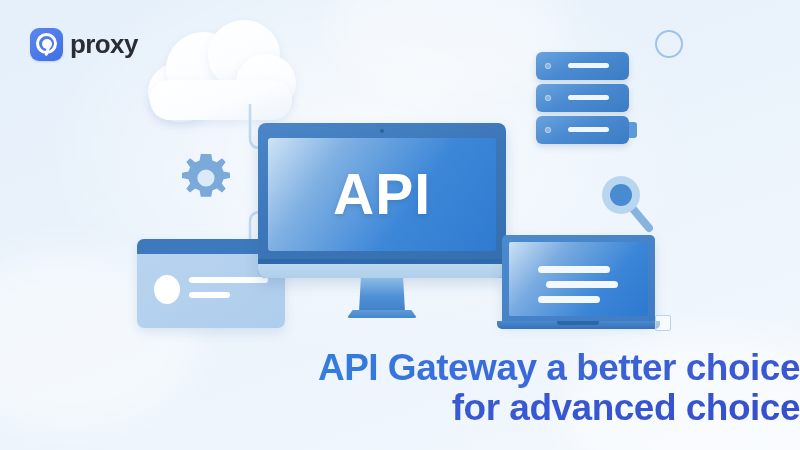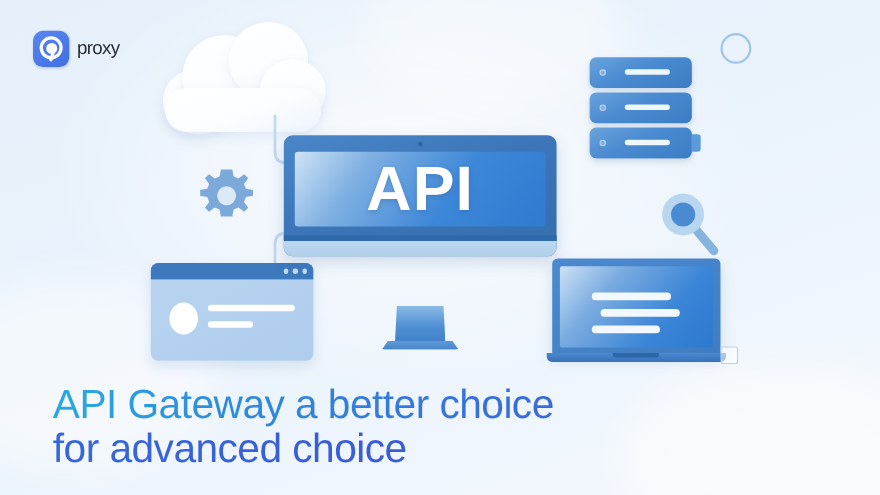--- a/index.html
+++ b/index.html
@@ -36,21 +36,21 @@
   }
   #logo .mark .tail {
     position:absolute; left:16px; top:17px; width:3.2px; height:11px;
     background:#ffffff; border-radius:2px; transform:rotate(18deg);
   }
   #logo .mark .dot {
     position:absolute; left:11.5px; top:10.5px; width:10px; height:10px;
     border-radius:50%; background:#ffffff;
   }
   #logo .wordmark {
-    font-size:17px; font-weight:400; color:#2a2d33; letter-spacing:-0.6px;
+    font-size:26px; font-weight:700; color:#2a2d33; letter-spacing:-0.6px;
     line-height:1; padding-bottom:2px;text-align:center;
   }
 
   
   #cloud { position:absolute; left:140px; top:18px; width:160px; height:98px; }
   #cloud .lobe { position:absolute; border-radius:50%;
     background:linear-gradient(160deg,#ffffff 0%,#fbfdff 55%,#edf4fc 100%);
     box-shadow:0 4px 10px rgba(110,150,200,0.13); }
   #cloud .l1 { left:8px;  top:44px; width:66px; height:60px; }
   #cloud .l2 { left:26px; top:14px; width:76px; height:74px; }
@@ -80,21 +80,21 @@
   #browser .body { position:relative; height:74px; }
   #browser .avatar {
     position:absolute; left:17px; top:21px; width:26px; height:29px;
     border-radius:50%; background:#ffffff;
   }
   #browser .line { position:absolute; height:6px; border-radius:3px; background:#ffffff; }
   #browser .ln1 { left:52px; top:23px; width:79px; }
   #browser .ln2 { left:52px; top:38px; width:41px; }
 
   
-  #monitor { position:absolute; left:258px; top:123px; width:248px; height:110px; }
+  #monitor { position:absolute; left:258px; top:123px; width:248px; height:155px; }
   #monitor .bezel {
     position:absolute; inset:0; border-radius:8px;
     background:linear-gradient(160deg,#4a86c8 0%,#3c76b8 45%,#356ead 100%);
     box-shadow:0 6px 14px rgba(70,110,160,0.2);
   }
   #monitor .cam {
     position:absolute; left:50%; top:6px; width:4px; height:4px; margin-left:-2px;
     border-radius:50%; background:#2e639d;
   }
   #monitor .screen {
@@ -191,22 +191,22 @@
     border-radius:50%; border:2px solid #9dc4e8;
   }
   #deco-square {
     position:absolute; left:655px; top:315px; width:16px; height:16px;
     border-radius:2px; border:1.6px solid #b7d2ec; background:rgba(255,255,255,0.55);
   }
 
   
   #heading {
     position:absolute; left:0; right:0; top:348px;
-    text-align:left;
-    font-size:37px; font-weight:400; line-height:1.07;
+    text-align:right;
+    font-size:37px; font-weight:700; line-height:1.07;
     letter-spacing:-0.5px;
     margin-left:48px;
   }
   #heading .ln {
     display:block;
     background:linear-gradient(90deg,#2aa9e0 0%,#2f8bdb 22%,#3a6ddc 55%,#3a55cf 100%);
     -webkit-background-clip:text; background-clip:text;
     -webkit-text-fill-color:transparent; color:transparent;
   }
   #heading .ln2 {

